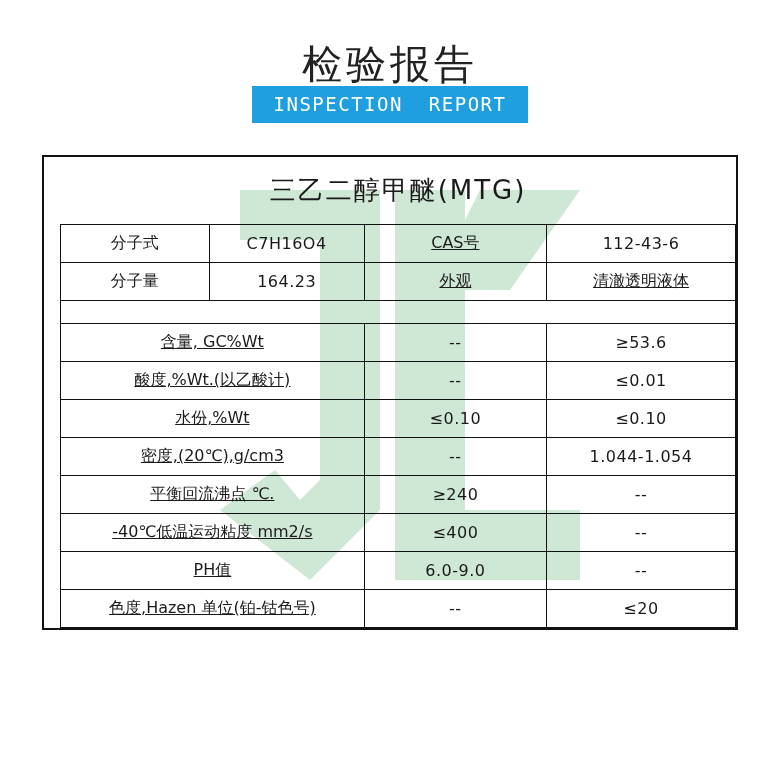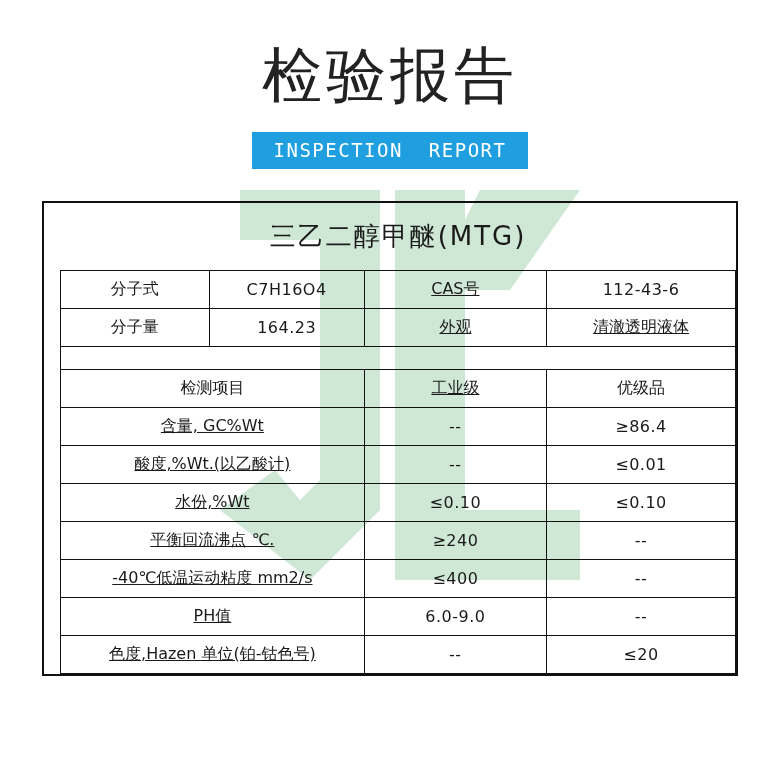--- a/index.html
+++ b/index.html
@@ -22,29 +22,29 @@
     height: 780px;
     box-sizing: border-box;
   }
 
   
   .header {
     text-align: center;
     padding-top: 42px;
   }
   .title-cn {
-    font-size: 60px;
+    font-size: 40px;
     line-height: 1.1;
     letter-spacing: 4px;
     color: #222222;
     font-family: "DejaVu Sans", "Liberation Sans", sans-serif;
     font-weight: normal;
   }
   .title-en-wrap {
-    margin-top: 24px;
+    margin-top: 0;
     display: flex;
     justify-content: center;
   }
   .title-en {
     background: #1f9fe0;
     color: #ffffff;
     font-size: 19px;
     letter-spacing: 1.5px;
     padding: 7px 22px 8px 22px;
     font-family: "DejaVu Sans Mono", "Liberation Mono", monospace;
@@ -176,42 +176,42 @@
           <td class="row-label">分子量</td>
           <td class="num">164.23</td>
           <td class="cell-text">外观</td>
           <td class="cell-text">清澈透明液体</td>
         </tr>
 
         <tr class="spacer-row">
           <td colspan="4"></td>
         </tr>
 
-        <tr class="colhead">
-          <td colspan="2">检测项目</td>
-          <td><span class="underline-label">工业级</span></td>
-          <td>优级品</td>
-        </tr>
 
         <tr>
           <td colspan="2" class="cell-text">含量, GC%Wt</td>
           <td class="num">--</td>
-          <td class="num">≥86.4</td>
+          <td class="num">≥53.6</td>
         </tr>
         <tr>
           <td colspan="2" class="cell-text">酸度,%Wt.(以乙酸计)</td>
           <td class="num">--</td>
           <td class="num">≤0.01</td>
         </tr>
         <tr>
           <td colspan="2" class="cell-text">水份,%Wt</td>
           <td class="num">≤0.10</td>
           <td class="num">≤0.10</td>
         </tr>
         <tr>
+          <td colspan="2" class="cell-text">密度,(20℃),g/cm3</td>
+          <td class="num">--</td>
+          <td class="num">1.044-1.054</td>
+        </tr>
+        <tr>
           <td colspan="2" class="cell-text">平衡回流沸点 ℃.</td>
           <td class="num">≥240</td>
           <td class="num">--</td>
         </tr>
         <tr>
           <td colspan="2" class="cell-text">-40℃低温运动粘度 mm2/s</td>
           <td class="num">≤400</td>
           <td class="num">--</td>
         </tr>
         <tr>

